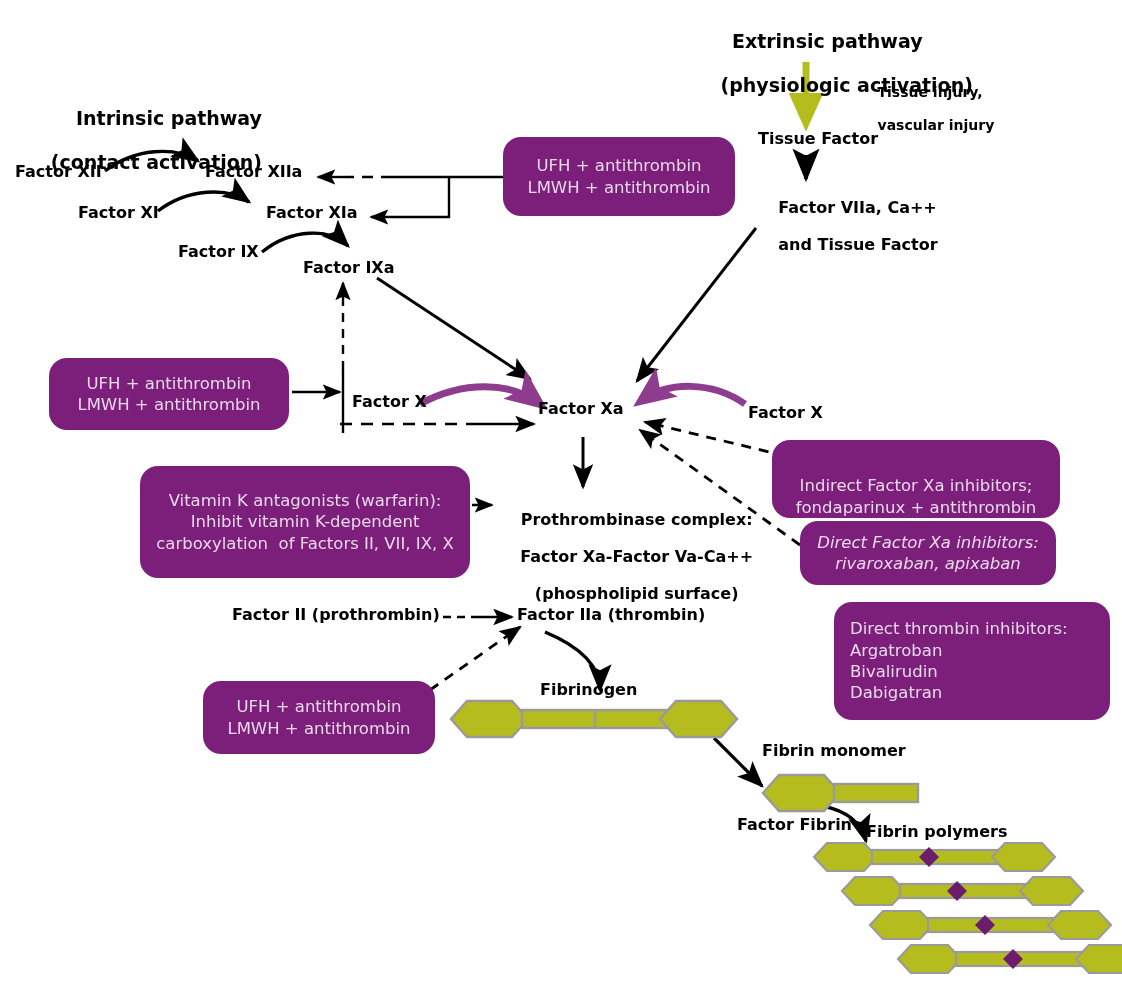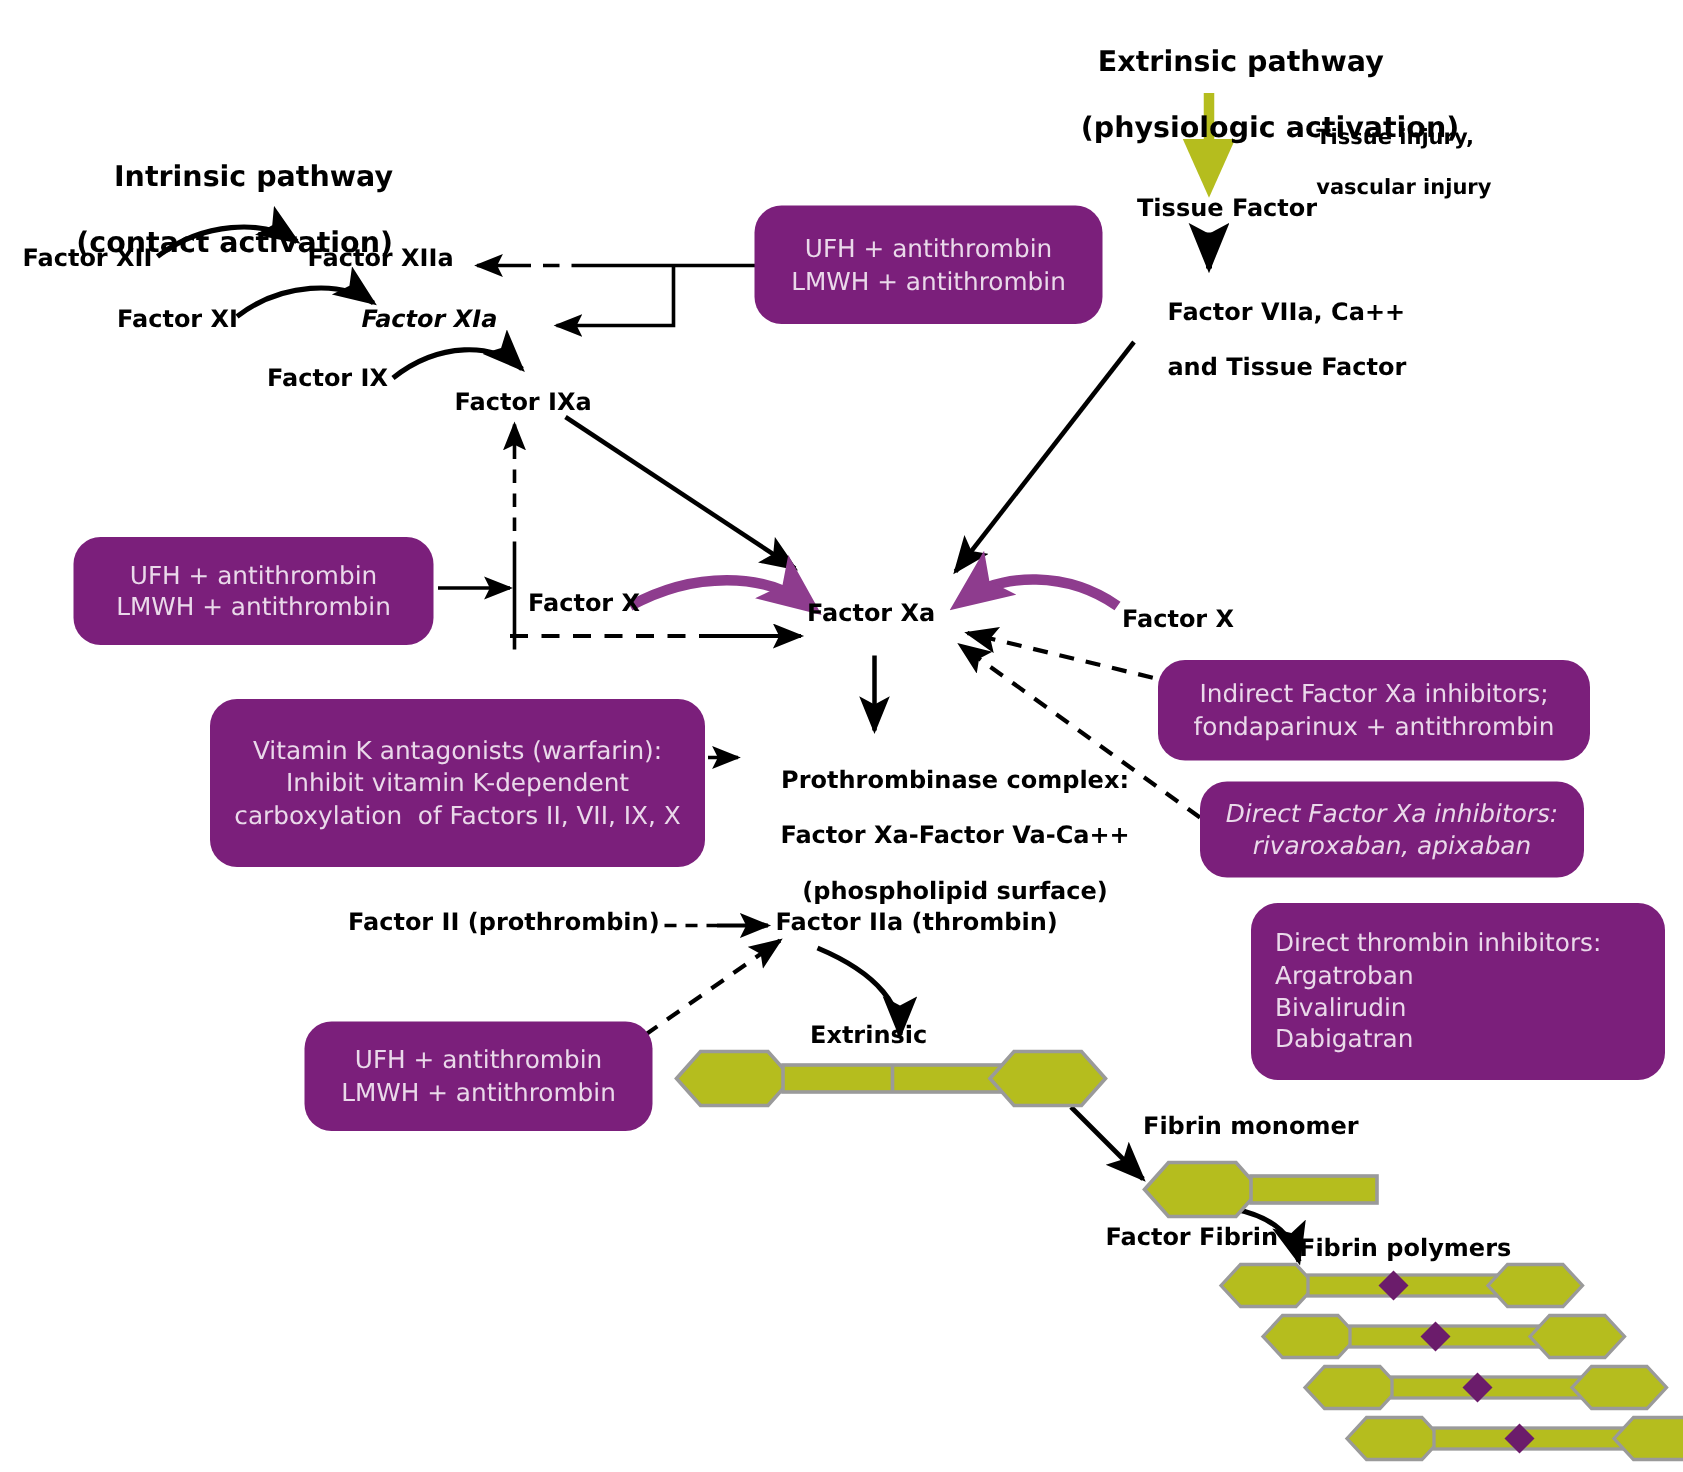--- a/index.html
+++ b/index.html
@@ -118,21 +118,21 @@
   </div>
 
   <div class="lbl title" style="left:694px;top:8px;width:240px;">
     <span>Extrinsic pathway</span><br>
     <span>(physiologic activation)</span>
   </div>
 
   <div class="lbl node" style="left:15px;top:163px;">Factor XII</div>
   <div class="lbl node" style="left:205px;top:163px;">Factor XIIa</div>
   <div class="lbl node" style="left:78px;top:204px;">Factor XI</div>
-  <div class="lbl node" style="left:241px;top:204px;font-style:italic;">Factor XIa</div>
+  <div class="lbl node" style="left:266px;top:204px;">Factor XIa</div>
   <div class="lbl node" style="left:178px;top:243px;">Factor IX</div>
   <div class="lbl node" style="left:303px;top:259px;">Factor IXa</div>
 
   <div class="lbl small" style="left:858px;top:68px;">
     <span>Tissue injury,</span><br>
     <span>vascular injury</span>
   </div>
 
   <div class="lbl node" style="left:758px;top:130px;">Tissue Factor</div>
   <div class="lbl node" style="left:756px;top:180px;">
@@ -145,21 +145,21 @@
   <div class="lbl node" style="left:748px;top:404px;">Factor X</div>
 
   <div class="lbl node" style="left:498px;top:492px;text-align:center;">
     <span>Prothrombinase complex:</span><br>
     <span>Factor Xa-Factor Va-Ca++</span><br>
     <span>(phospholipid surface)</span>
   </div>
 
   <div class="lbl node" style="left:232px;top:606px;">Factor II (prothrombin)</div>
   <div class="lbl node" style="left:517px;top:606px;">Factor IIa (thrombin)</div>
-  <div class="lbl node" style="left:540px;top:681px;">Extrinsic</div>
+  <div class="lbl node" style="left:540px;top:681px;">Fibrinogen</div>
   <div class="lbl node" style="left:762px;top:742px;">Fibrin monomer</div>
   <div class="lbl node" style="left:737px;top:816px;">Factor Fibrin</div>
   <div class="lbl node" style="left:866px;top:823px;">Fibrin polymers</div>
 
   <svg class="fib" style="left:448px;top:696px;" width="292" height="46" viewBox="0 0 292 46">
     <g stroke="#9A9A9A" stroke-width="2.4" fill="#B5BD1E">
       <polygon points="3,23 19,5 64,5 80,23 64,41 19,41"></polygon>
       <rect x="74" y="14" width="146" height="18"></rect>
       <polygon points="212,23 228,5 273,5 289,23 273,41 228,41"></polygon>
       <line x1="147" y1="14" x2="147" y2="32"></line>
@@ -213,21 +213,21 @@
     <span>UFH + antithrombin</span>
     <span>LMWH + antithrombin</span>
   </div>
 
   <div class="box" style="left:108px;top:466px;width:330px;height:112px;margin-left:32px;">
     <span>Vitamin K antagonists (warfarin):</span>
     <span>Inhibit vitamin K-dependent</span>
     <span>carboxylation  of Factors II, VII, IX, X</span>
   </div>
 
-  <div class="box" style="left:772px;top:440px;width:288px;height:67px;">
+  <div class="box" style="left:772px;top:440px;width:288px;height:78px;justify-content:flex-end;">
     <span>Indirect Factor Xa inhibitors;</span>
     <span>fondaparinux + antithrombin</span>
   </div>
 
   <div class="box" style="left:800px;top:521px;width:256px;height:64px;font-style:italic;">
     <span>Direct Factor Xa inhibitors:</span>
     <span>rivaroxaban, apixaban</span>
   </div>
 
   <div class="box left-al" style="left:834px;top:602px;width:276px;height:118px;padding-left:16px;box-sizing:border-box;">

